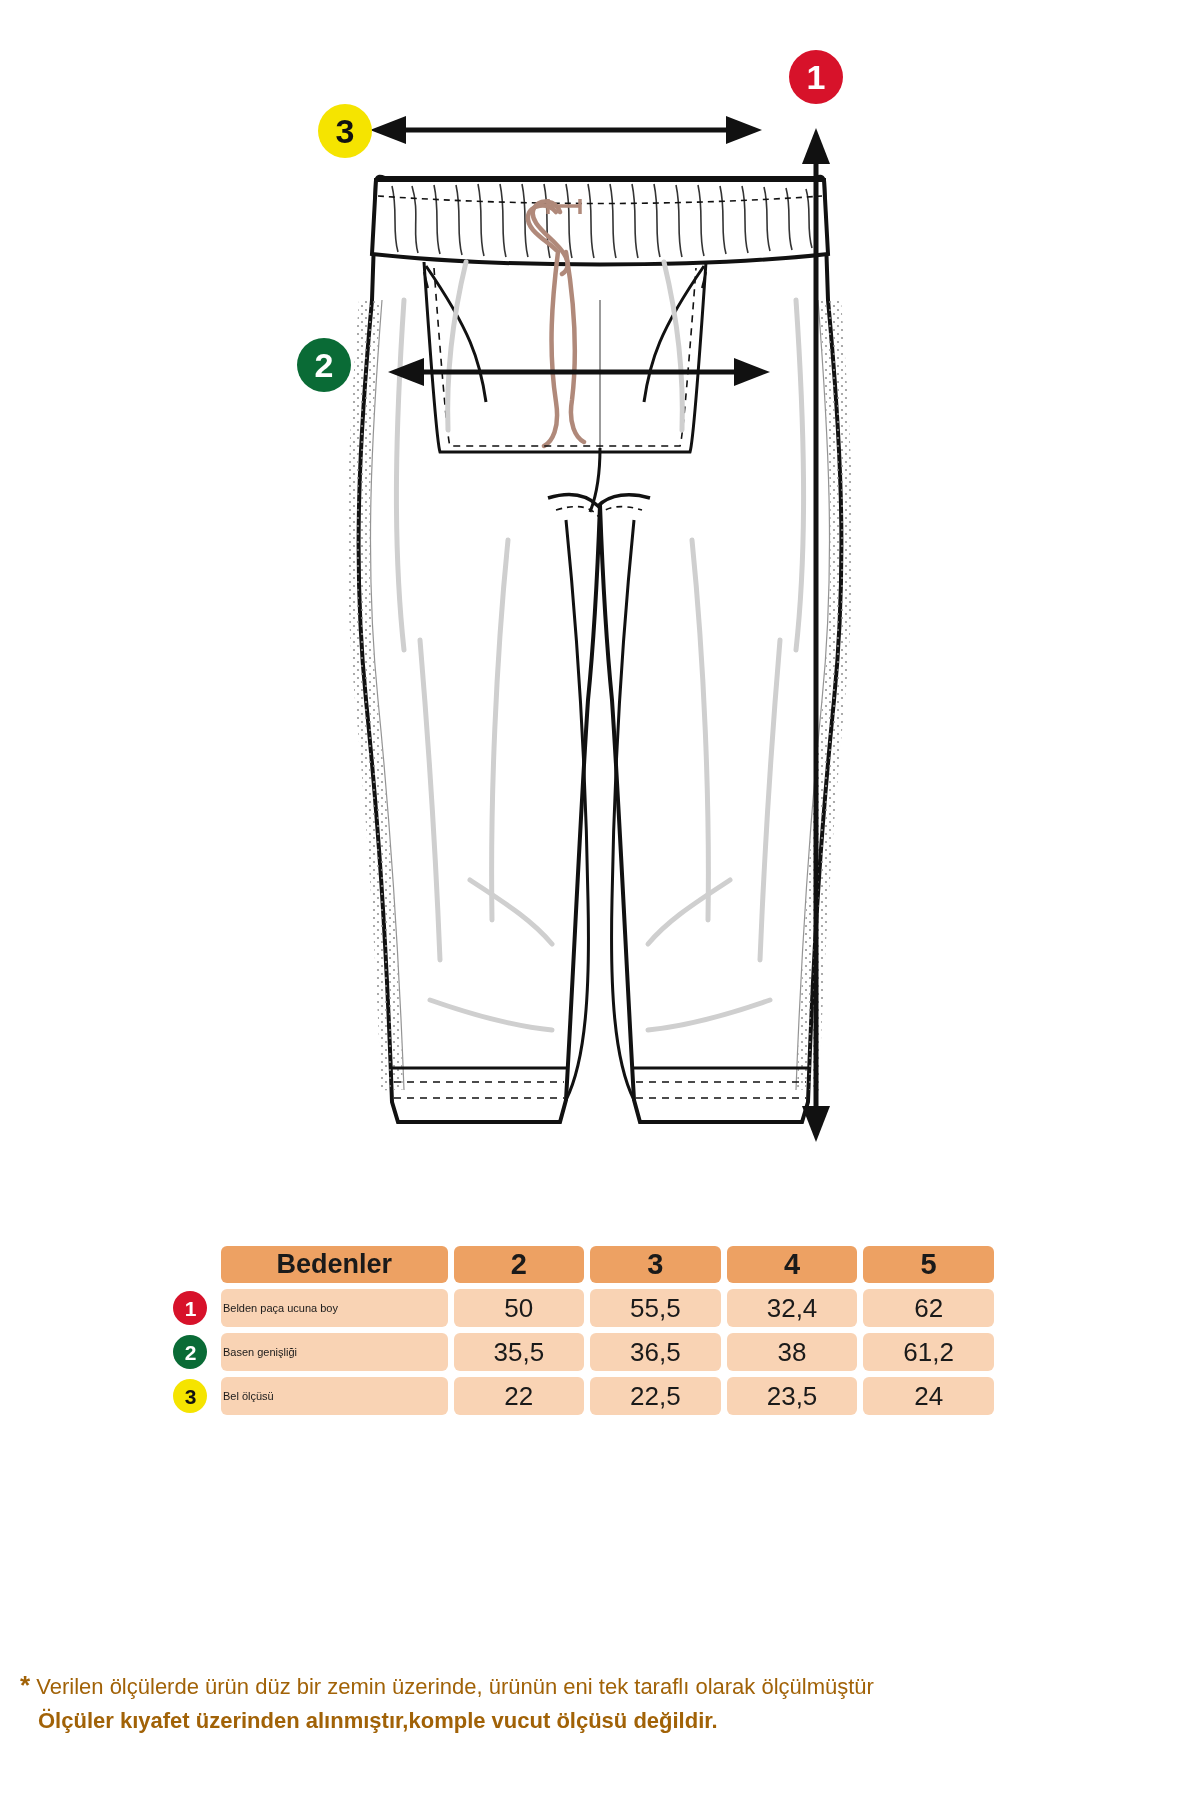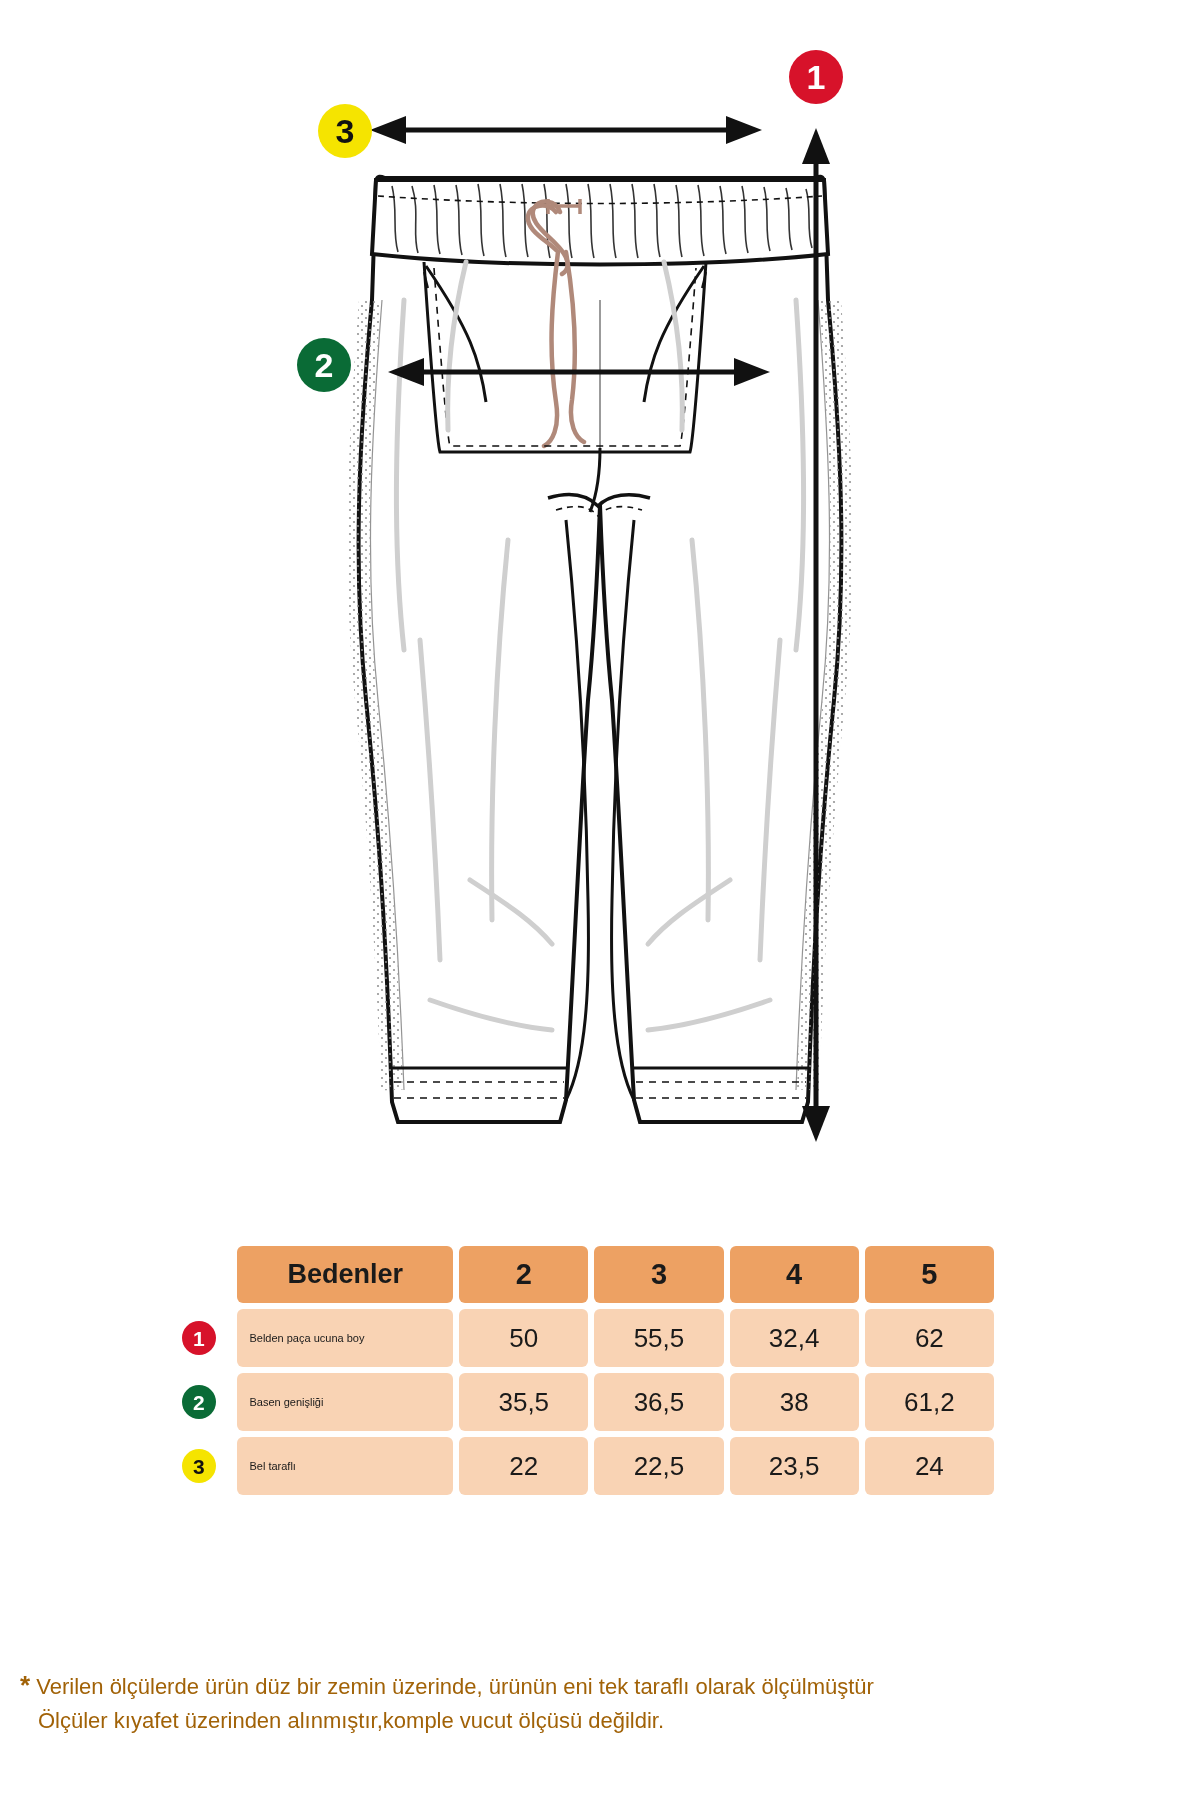--- a/index.html
+++ b/index.html
@@ -58,21 +58,21 @@
     left: 160px;
     top: 1240px;
     width: 840px;
   }
   table.size-table {
     border-collapse: separate;
     border-spacing: 6px 6px;
     width: 100%;
   }
   table.size-table td, table.size-table th {
-    padding: 12px;
+    padding: 2px;
   }
   .badge-cell {
     width: 44px;
     text-align: center;
     vertical-align: middle;
     background: transparent;
   }
   .mini-badge {
     width: 34px;
     height: 34px;
@@ -134,20 +134,21 @@
     line-height: 1.45;
     color: #a16207;
   }
   .footnote .star {
     font-weight: bold;
     font-size: 26px;
   }
   .footnote .l2 {
     display: block;
     padding-left: 18px;
+    font-weight: bold;
   }
 </style>
 </head>
 <body>
 
 <div class="page">
 
   <div class="diagram">
     <svg width="1200" height="1180" viewBox="0 0 1200 1180" xmlns="http://www.w3.org/2000/svg">
 
@@ -309,21 +310,21 @@
           <td class="row-label">Basen genişliği</td>
           <td class="row-val">35,5</td>
           <td class="row-val">36,5</td>
           <td class="row-val">38</td>
           <td class="row-val">61,2</td>
         </tr>
         <tr>
           <td class="badge-cell">
             <span class="mini-badge mb3">3</span>
           </td>
-          <td class="row-label">Bel taraflı</td>
+          <td class="row-label">Bel ölçüsü</td>
           <td class="row-val">22</td>
           <td class="row-val">22,5</td>
           <td class="row-val">23,5</td>
           <td class="row-val">24</td>
         </tr>
       </tbody>
     </table>
   </div>
 
   <div class="footnote">

